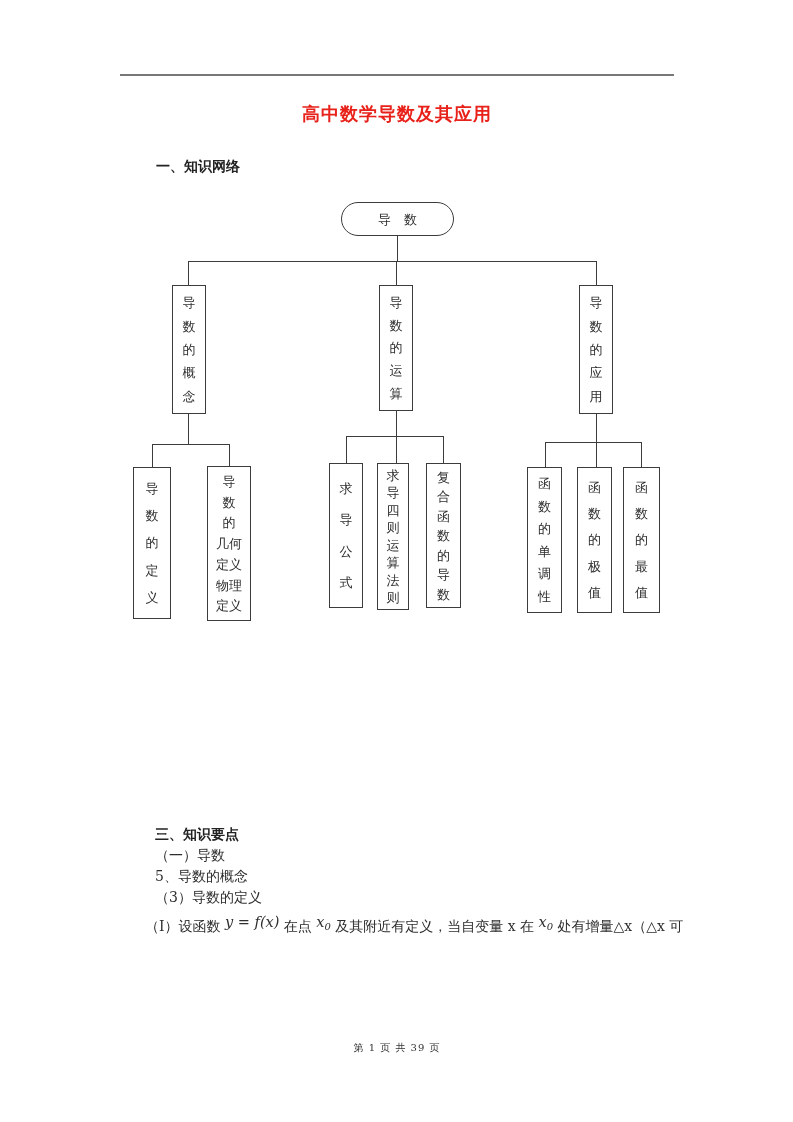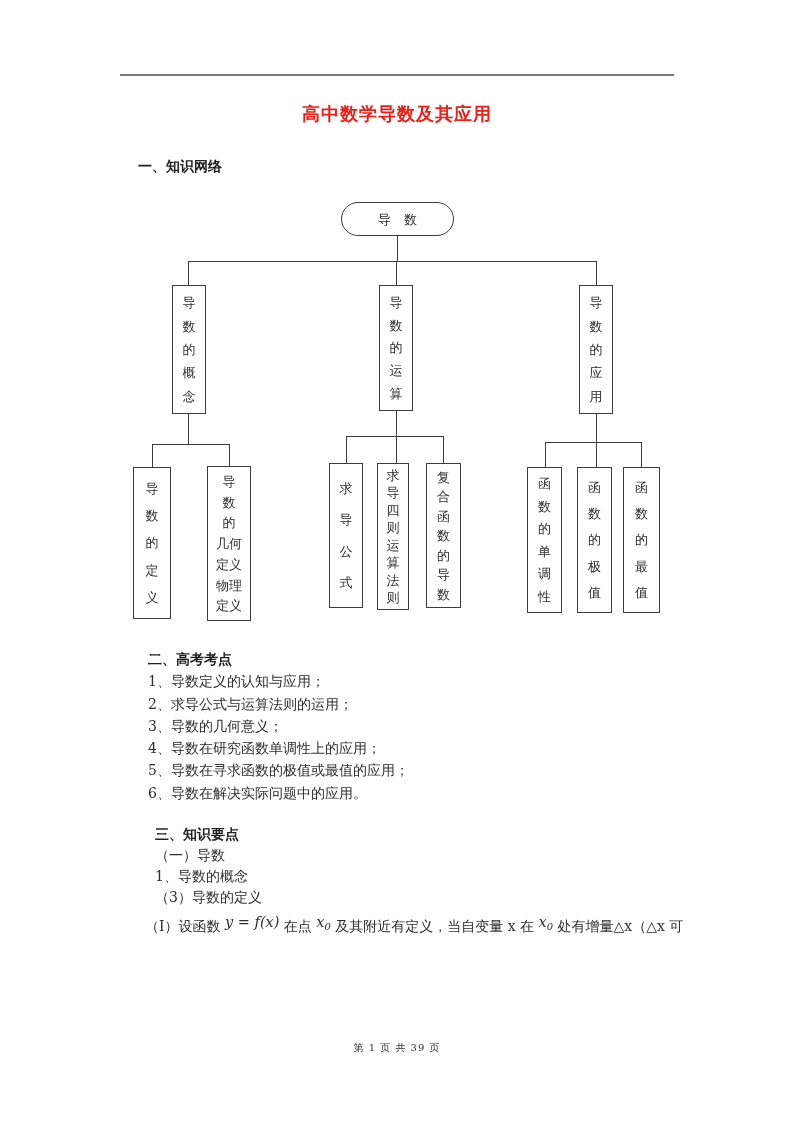--- a/index.html
+++ b/index.html
@@ -2,21 +2,21 @@
 <html><head>
 <meta charset="utf-8">
 <style>
   html,body{margin:0;padding:0;background:#ffffff;}
   .page{position:relative;width:734px;height:1122px;background:#ffffff;overflow:hidden;
         font-family:"DejaVu Serif","Liberation Serif",serif;color:#2e2e2e;}
   .top-rule{position:absolute;left:120px;top:74px;width:554px;height:2px;background:#787878;}
   .doc-title{position:absolute;left:120px;top:102px;width:554px;text-align:center;
              font-size:18px;font-weight:bold;color:#e8211a;letter-spacing:1px;}
   .sec-heading{font-weight:bold;font-size:14px;color:#222;}
-  .h1{position:absolute;left:138px;top:158px;}
+  .h1{position:absolute;left:156px;top:158px;}
   
   .fc-box{position:absolute;border:1px solid #3c3c3c;background:#fff;box-sizing:border-box;
           display:flex;flex-direction:column;justify-content:space-evenly;align-items:center;
           font-size:13px;color:#2e2e2e;line-height:1;}
   .fc-root{flex-direction:row;justify-content:center;align-items:center;letter-spacing:0;}
   .vchar{display:block;text-align:center;white-space:nowrap;}
   .cline{position:absolute;background:#3c3c3c;}
   
   .text-block{position:absolute;font-size:14px;line-height:22.3px;white-space:nowrap;}
   .kp-block{position:absolute;font-size:14px;line-height:21px;white-space:nowrap;margin-left:7px;}
@@ -142,34 +142,25 @@
       <span class="vchar">值</span>
     </div>
   <div class="fc-box" style="left:623px;top:467px;width:37px;height:146px;">
       <span class="vchar">函</span>
       <span class="vchar">数</span>
       <span class="vchar">的</span>
       <span class="vchar">最</span>
       <span class="vchar">值</span>
     </div>
 
-  <div class="text-block" style="left:148px;top:648px;">
-    <div class="sec-heading">二、高考考点</div>
-    <div>1、导数定义的认知与应用；</div>
-    <div>2、求导公式与运算法则的运用；</div>
-    <div>3、导数的几何意义；</div>
-    <div>4、导数在研究函数单调性上的应用；</div>
-    <div>5、导数在寻求函数的极值或最值的应用；</div>
-    <div>6、导数在解决实际问题中的应用。</div>
-  </div>
 
   <div class="kp-block" style="left:148px;top:824px;">
     <div class="sec-heading">三、知识要点</div>
     <div>（一）导数</div>
-    <div>1、导数的概念</div>
+    <div>5、导数的概念</div>
     <div>（3）导数的定义</div>
   </div>
 
   <div class="para-line" style="left:145px;top:918px;">
     <span>（Ⅰ）设函数 </span><span class="mi">y = f(x)</span><span> 在点 </span><span class="mi"><span>x</span><span class="msub">0</span></span><span> 及其附近有定义，当自变量 x 在 </span><span class="mi"><span>x</span><span class="msub">0</span></span><span> 处有增量△x（△x 可</span>
   </div>
 
   <div class="footer">第 1 页 共 39 页</div>
 
 </div>

